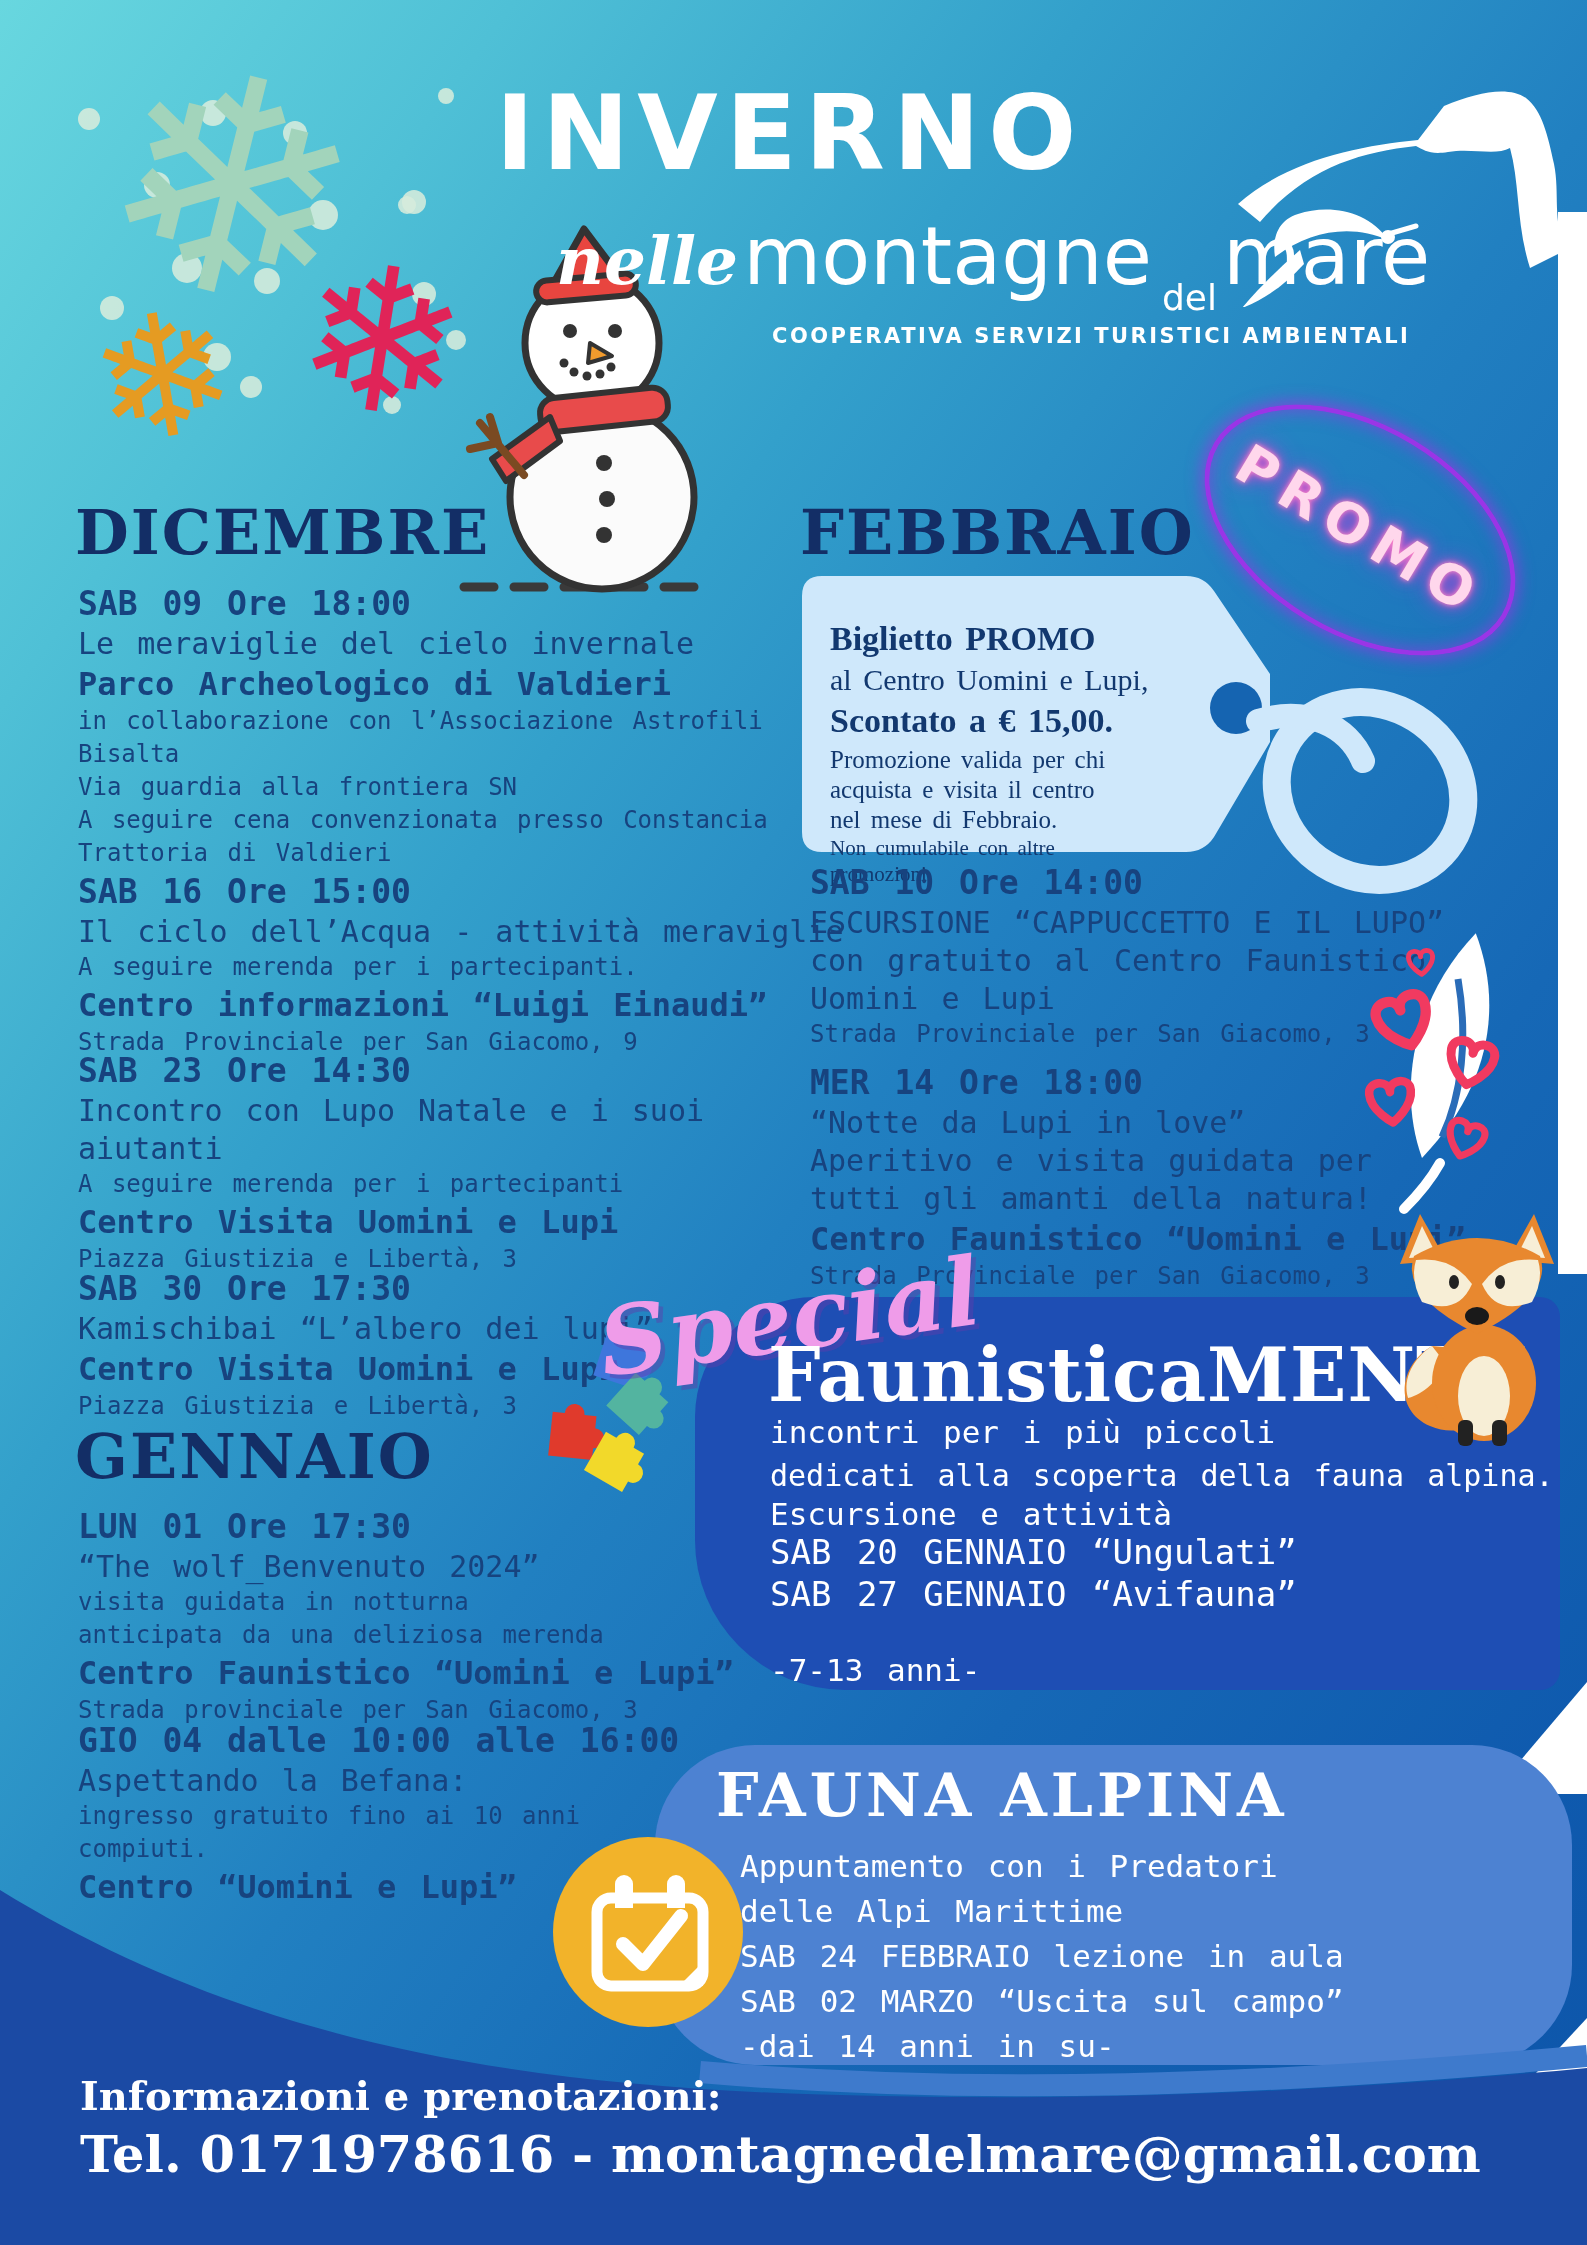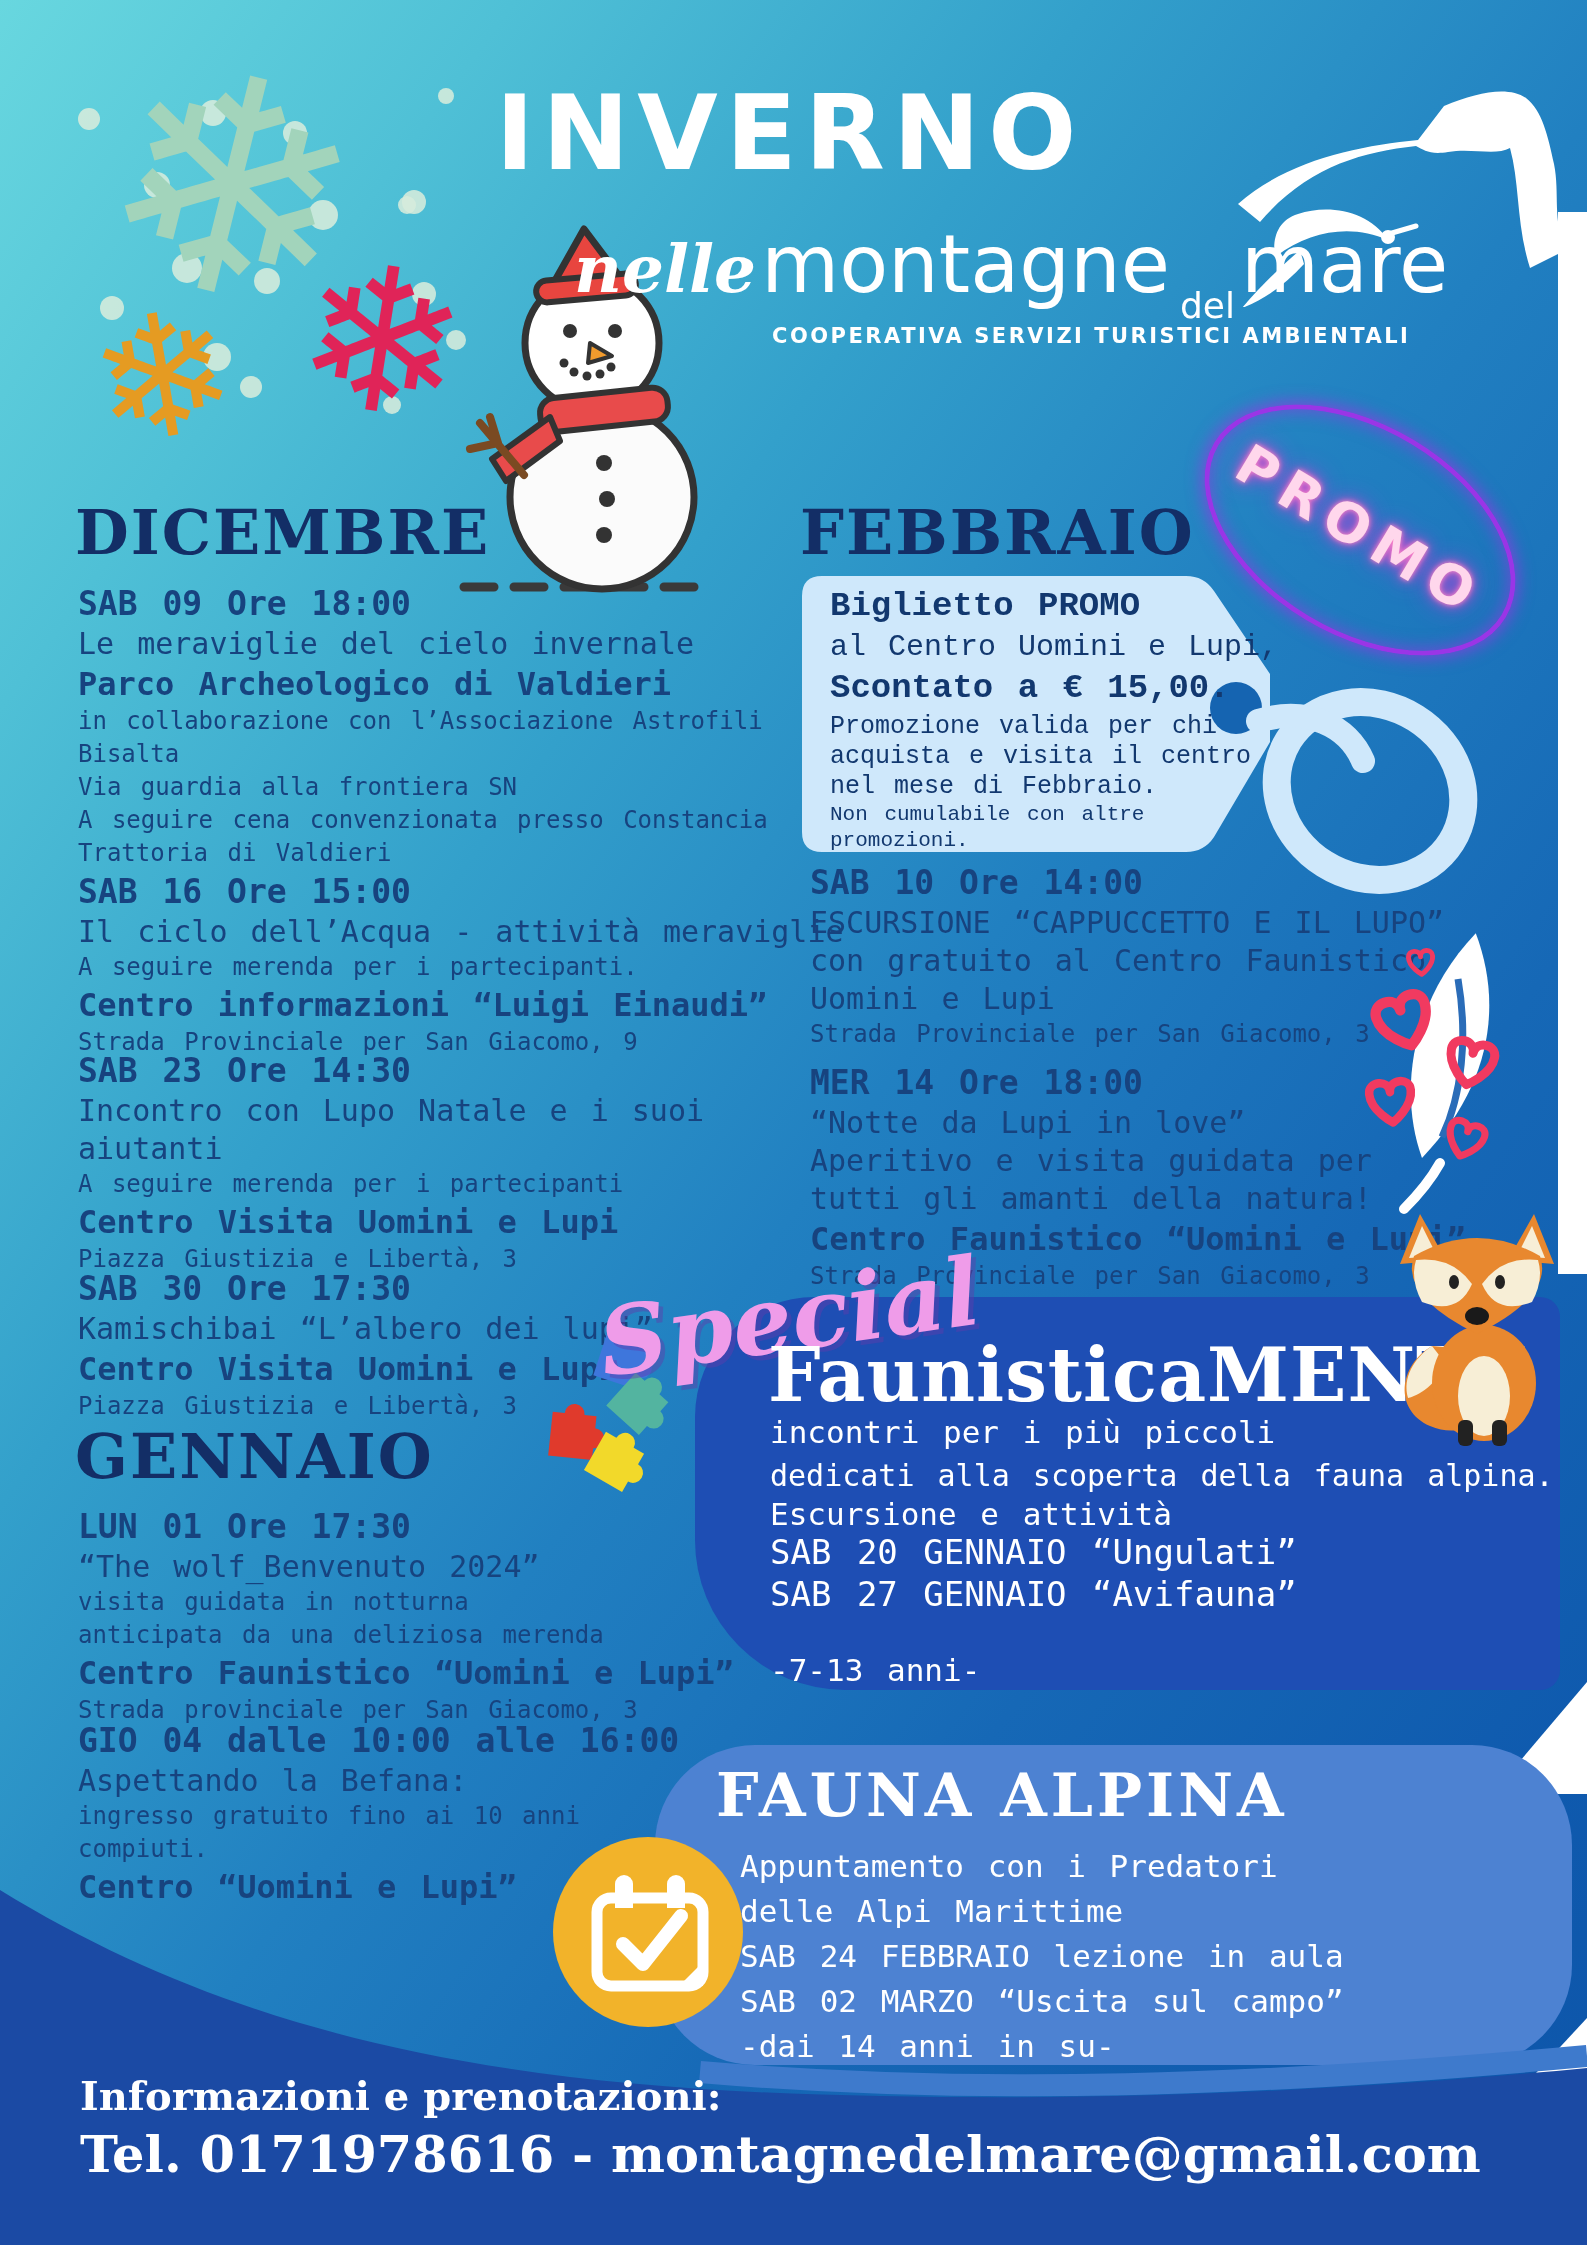--- a/index.html
+++ b/index.html
@@ -10,26 +10,26 @@
   .dot{position:absolute;border-radius:50%;background:#d6ecdc;opacity:.88;}
   .flake{position:absolute;line-height:1;font-family:"DejaVu Sans",sans-serif;}
   .hdr{position:absolute;font-family:"DejaVu Serif",serif;font-weight:bold;color:#132e66;letter-spacing:2px;}
   .ev{position:absolute;font-family:"DejaVu Sans Mono",monospace;color:#17437f;word-spacing:5px;}
   .ev .t{font-weight:bold;font-size:33px;line-height:42px;}
   .ev .m{font-size:30px;line-height:38px;}
   .ev .s{font-weight:bold;font-size:32px;line-height:42px;}
   .ev .sm{font-size:24px;line-height:33px;}
   .title-main{position:absolute;left:480px;top:72px;width:620px;text-align:center;color:#fff;
     font-size:104px;font-weight:bold;letter-spacing:8px;}
-  .title-sub{position:absolute;left:556px;top:218px;color:#fff;white-space:nowrap;margin-left:18px;}
+  .title-sub{position:absolute;left:556px;top:210px;color:#fff;white-space:nowrap;}
   .title-sub .nelle{font-family:"DejaVu Serif",serif;font-style:italic;font-weight:bold;font-size:66px;}
   .title-sub .montagne,.title-sub .mare{font-size:80px;}
   .title-sub .del{font-size:36px;vertical-align:-26px;margin:0 6px 0 10px;}
   .tagline{position:absolute;left:772px;top:324px;color:#fff;font-size:21px;letter-spacing:2.5px;font-weight:bold;}
-  .promo-line{position:absolute;left:830px;color:#12386f;font-family:Liberation Mono, monospace;word-spacing:4px;}
+  .promo-line{position:absolute;left:830px;color:#12386f;font-family:Liberation Serif, serif;word-spacing:4px;margin-top:33px;}
   .neon{position:absolute;left:1190px;top:425px;width:330px;height:200px;transform:rotate(31deg);
     border:5px solid #9a35e6;border-radius:50%;display:flex;align-items:center;justify-content:center;
     box-shadow:0 0 16px 3px rgba(154,53,230,.7), inset 0 0 16px 3px rgba(154,53,230,.55);}
   .neon span{font-size:54px;font-weight:bold;letter-spacing:10px;color:#ffd7ec;
     text-shadow:0 0 5px #ff8cc8,0 0 12px #e058c8,0 0 24px #b03ae0;}
   .special-script{position:absolute;left:598px;top:1262px;transform:rotate(-8deg);
     font-family:"DejaVu Serif",serif;font-style:italic;font-weight:bold;font-size:94px;color:#ef9ce9;
     text-shadow:4px 5px 0 rgba(98,60,170,.45);}
   .dark-box{position:absolute;left:695px;top:1297px;width:865px;height:393px;background:#1e4eb4;
     border-radius:120px 20px 20px 150px;}

